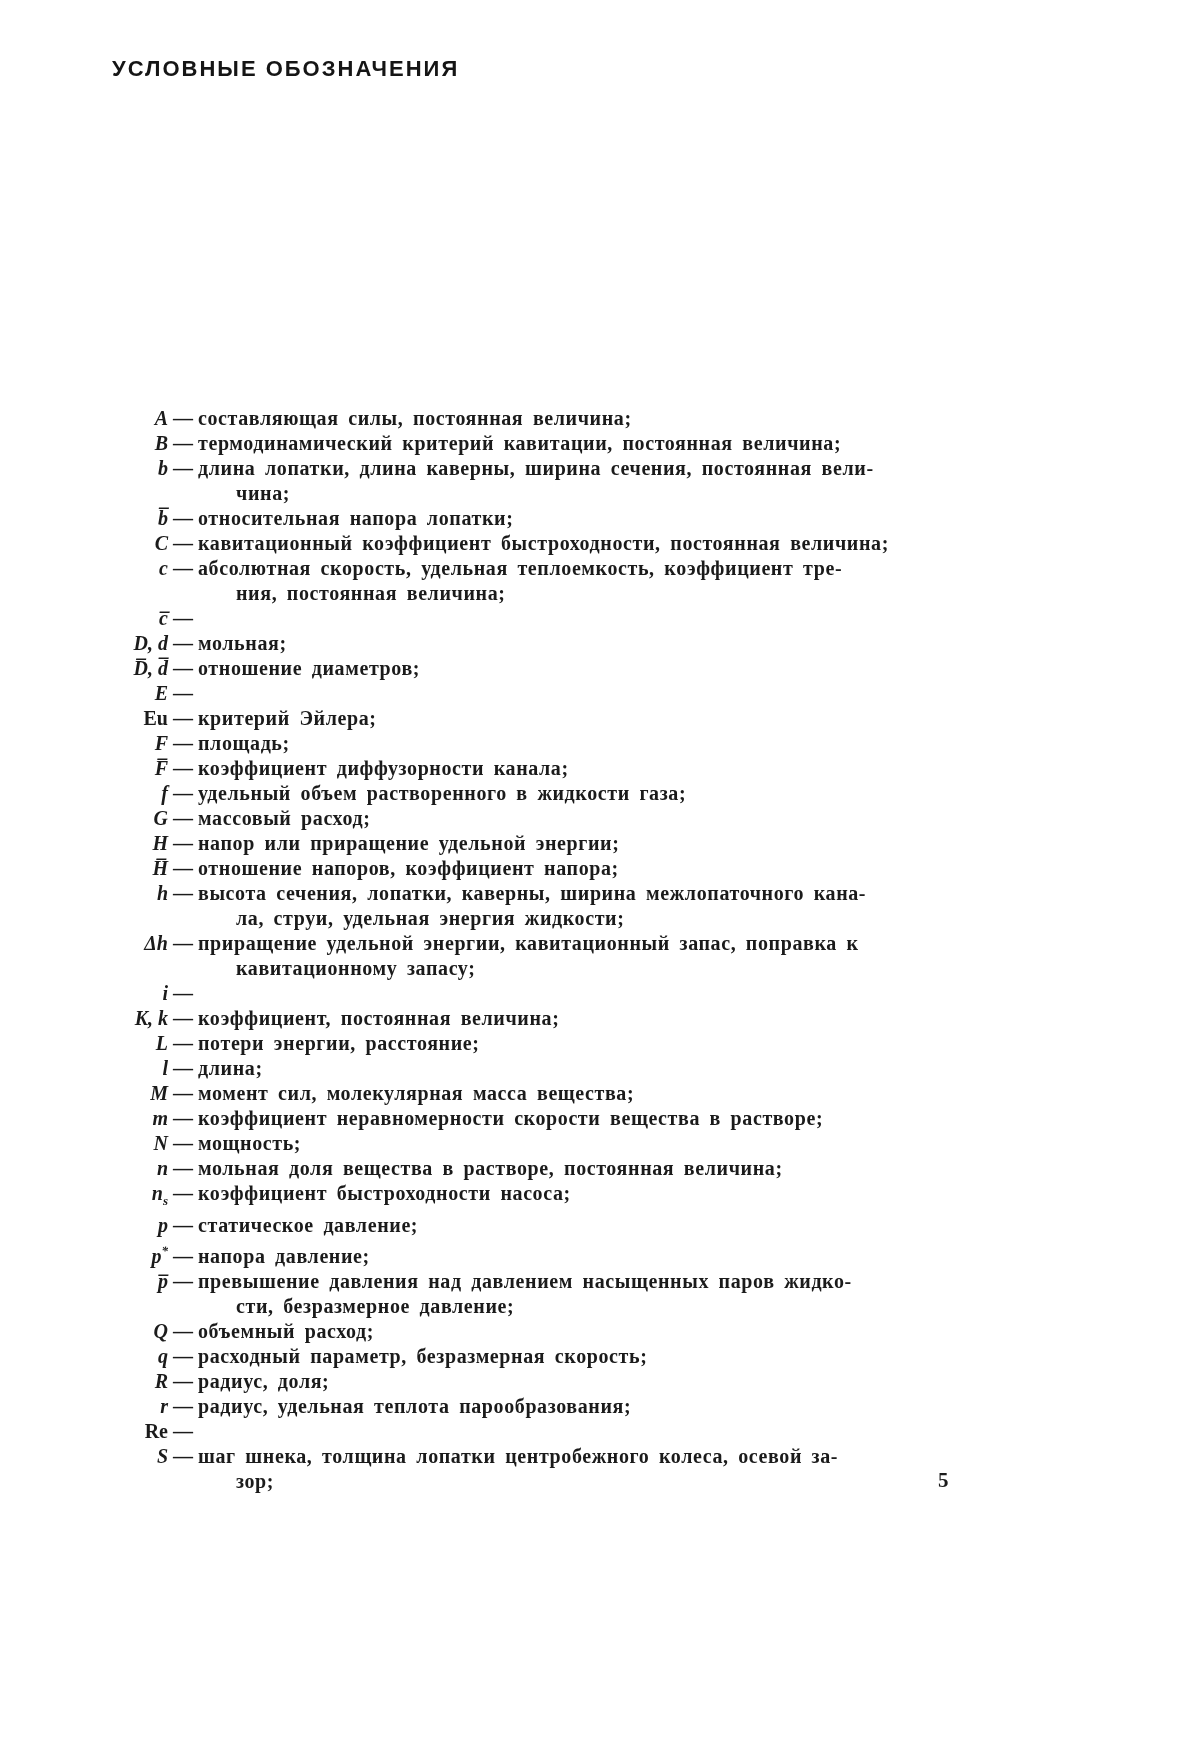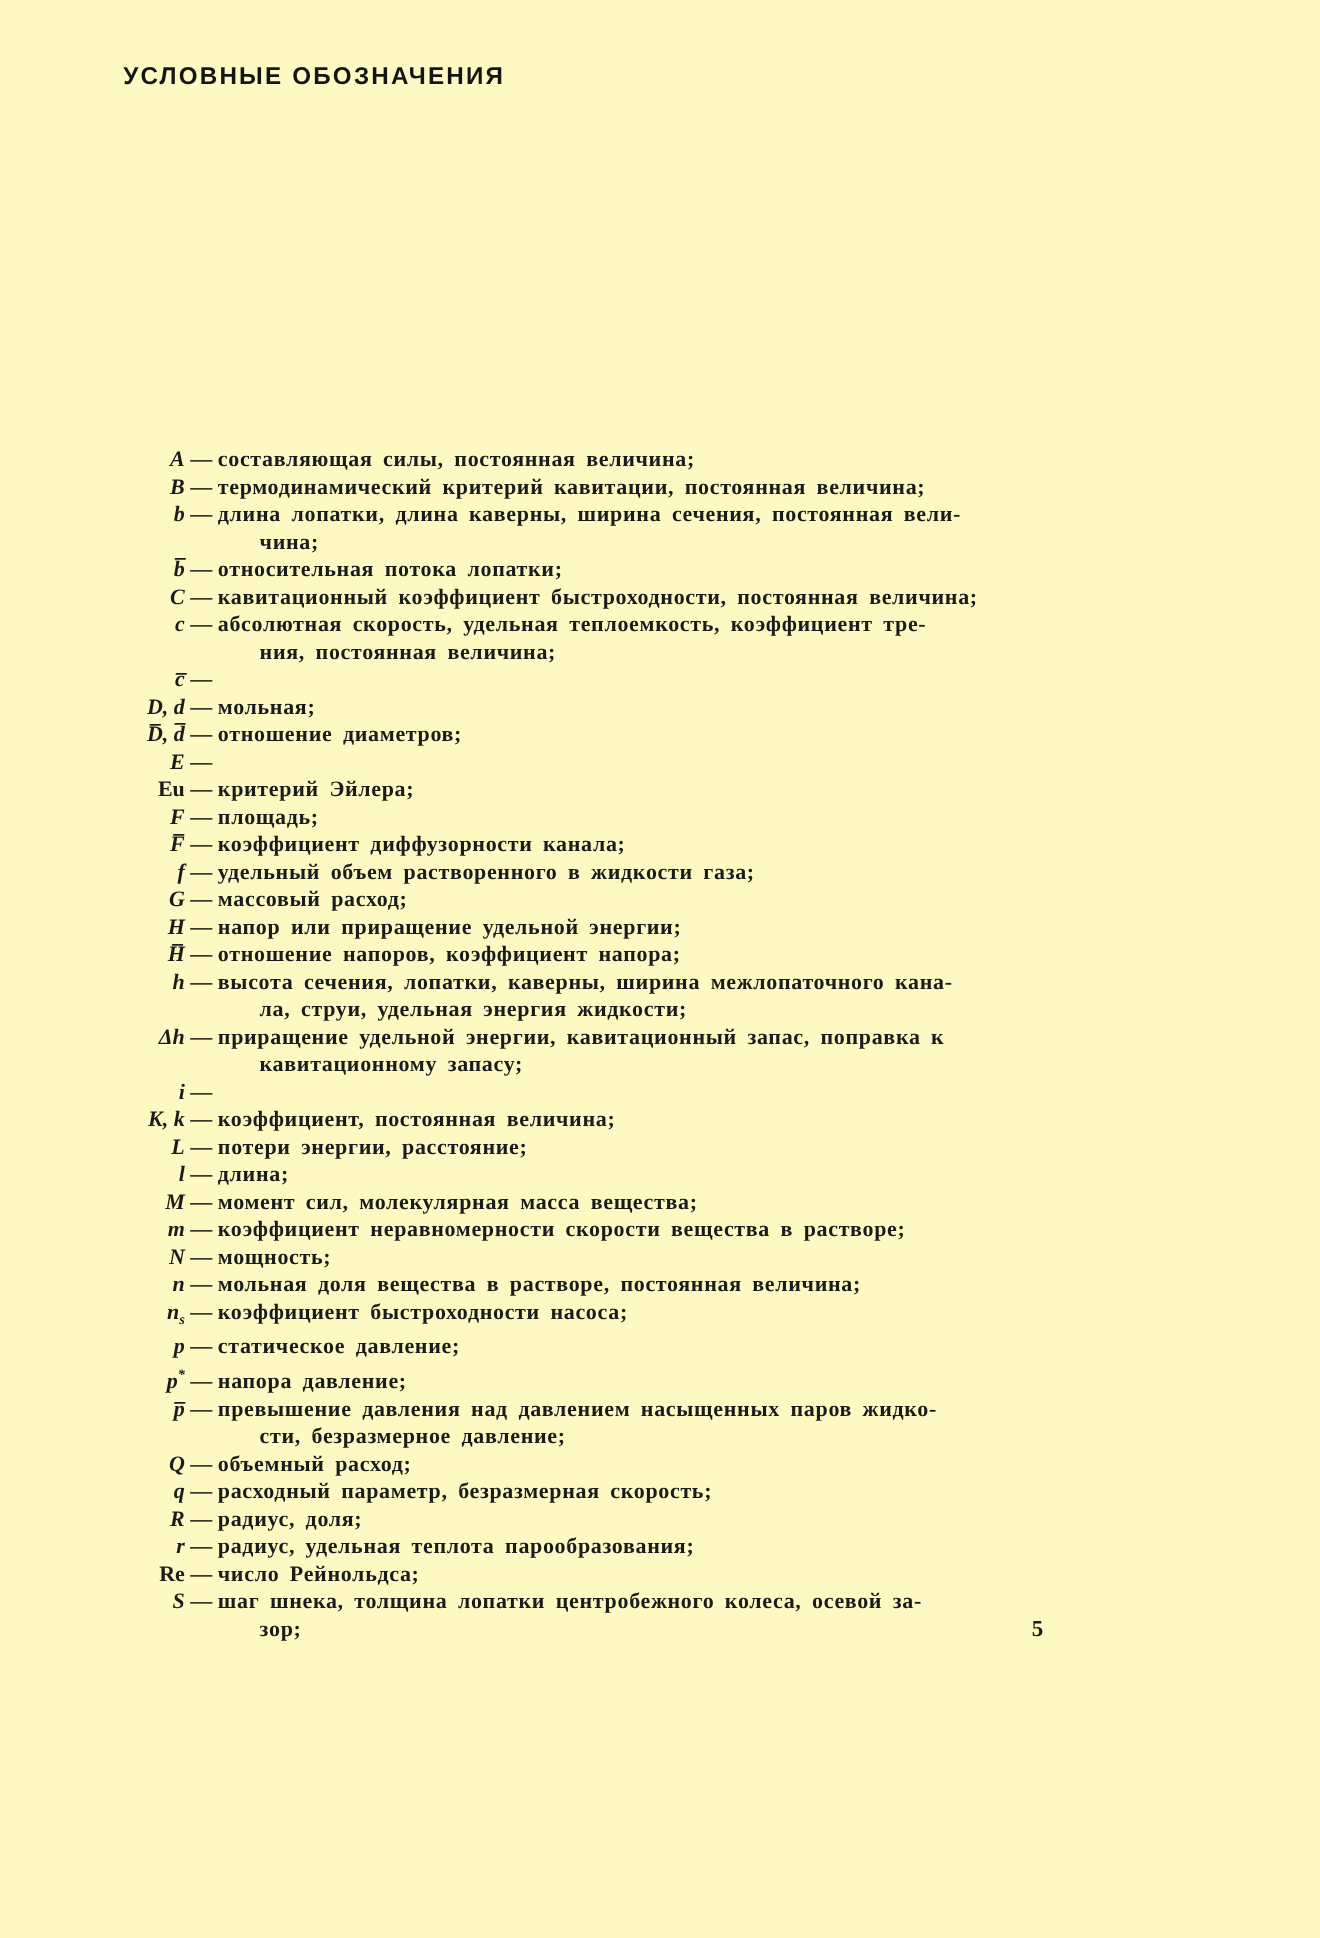--- a/index.html
+++ b/index.html
@@ -1,21 +1,21 @@
 <!DOCTYPE html>
 <html><head>
 <meta charset="utf-8">
 <style>
   html, body { margin:0; padding:0; background:#d8d8d8; }
   .page {
     position: relative;
     width: 1200px;
     height: 1762px;
     margin: 0 auto;
-    background: #fef9c3;
+    background: #ffffff;
     color: #1b1b1b;
     font-family: "Liberation Serif", serif;
     overflow: hidden;
   }
   .title {
     position: absolute;
     left: 112px;
     top: 56px;
     font-family: "Liberation Sans", sans-serif;
     font-weight: bold;
@@ -86,21 +86,21 @@
 
   <div class="row">
     <span class="sym">b</span>
     <span class="dash">—</span>
     <span class="def">длина лопатки, длина каверны, ширина сечения, постоянная вели-<br>чина;</span>
   </div>
 
   <div class="row">
     <span class="sym">b̅</span>
     <span class="dash">—</span>
-    <span class="def">относительная потока лопатки;</span>
+    <span class="def">относительная напора лопатки;</span>
   </div>
 
   <div class="row">
     <span class="sym">C</span>
     <span class="dash">—</span>
     <span class="def">кавитационный коэффициент быстроходности, постоянная величина;</span>
   </div>
 
   <div class="row">
     <span class="sym">c</span>
@@ -275,21 +275,20 @@
 
   <div class="row">
     <span class="sym">r</span>
     <span class="dash">—</span>
     <span class="def">радиус, удельная теплота парообразования;</span>
   </div>
 
   <div class="row">
     <span class="sym upright">Re</span>
     <span class="dash">—</span>
-    <span class="def">число Рейнольдса;</span>
   </div>
 
   <div class="row">
     <span class="sym">S</span>
     <span class="dash">—</span>
     <span class="def">шаг шнека, толщина лопатки центробежного колеса, осевой за-<br>зор;</span>
   </div>
 </div>
   <div class="page-num">5</div>
 </div>

